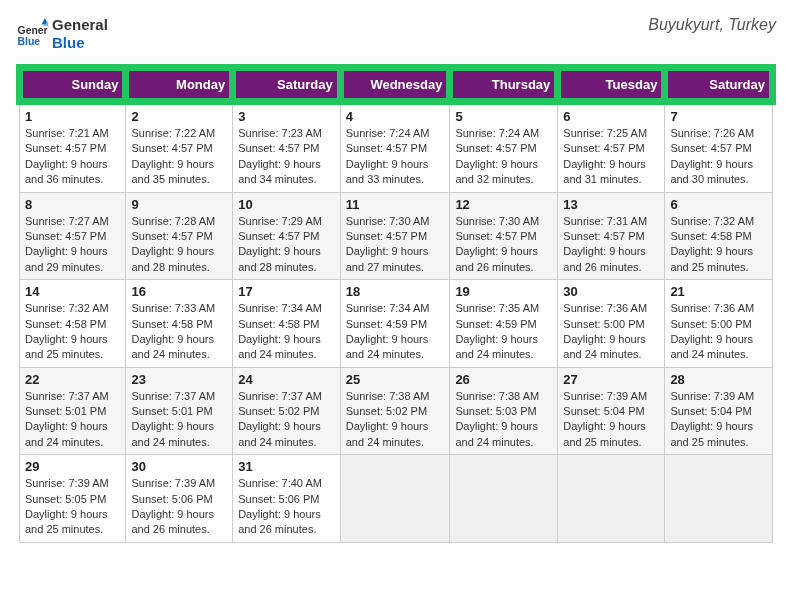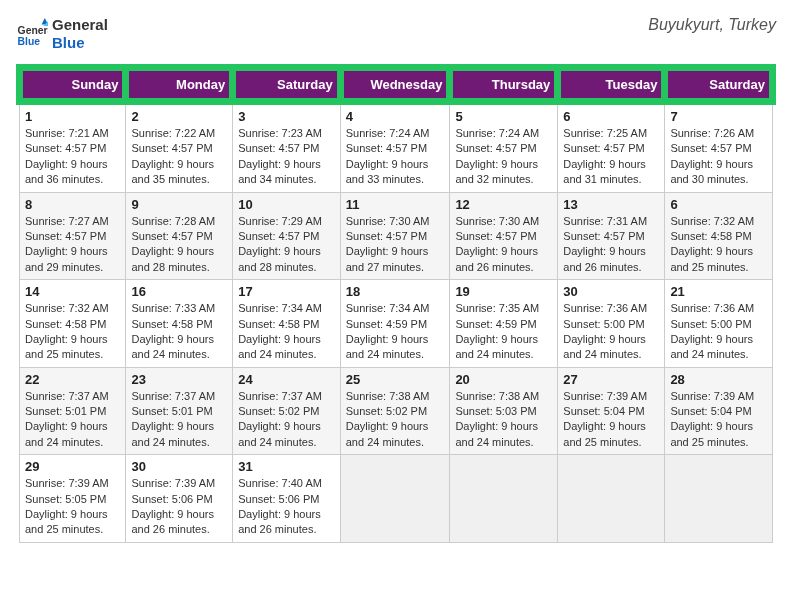--- a/index.html
+++ b/index.html
@@ -217,21 +217,21 @@
         </td>
         <td>
           <span class="day-number">24</span>
           <div class="day-info">Sunrise: 7:37 AM<br>Sunset: 5:02 PM<br>Daylight: 9 hours<br>and 24 minutes.</div>
         </td>
         <td>
           <span class="day-number">25</span>
           <div class="day-info">Sunrise: 7:38 AM<br>Sunset: 5:02 PM<br>Daylight: 9 hours<br>and 24 minutes.</div>
         </td>
         <td>
-          <span class="day-number">20</span>
+          <span class="day-number">26</span>
           <div class="day-info">Sunrise: 7:38 AM<br>Sunset: 5:03 PM<br>Daylight: 9 hours<br>and 24 minutes.</div>
         </td>
         <td>
           <span class="day-number">27</span>
           <div class="day-info">Sunrise: 7:39 AM<br>Sunset: 5:04 PM<br>Daylight: 9 hours<br>and 25 minutes.</div>
         </td>
         <td>
           <span class="day-number">28</span>
           <div class="day-info">Sunrise: 7:39 AM<br>Sunset: 5:04 PM<br>Daylight: 9 hours<br>and 25 minutes.</div>
         </td>

